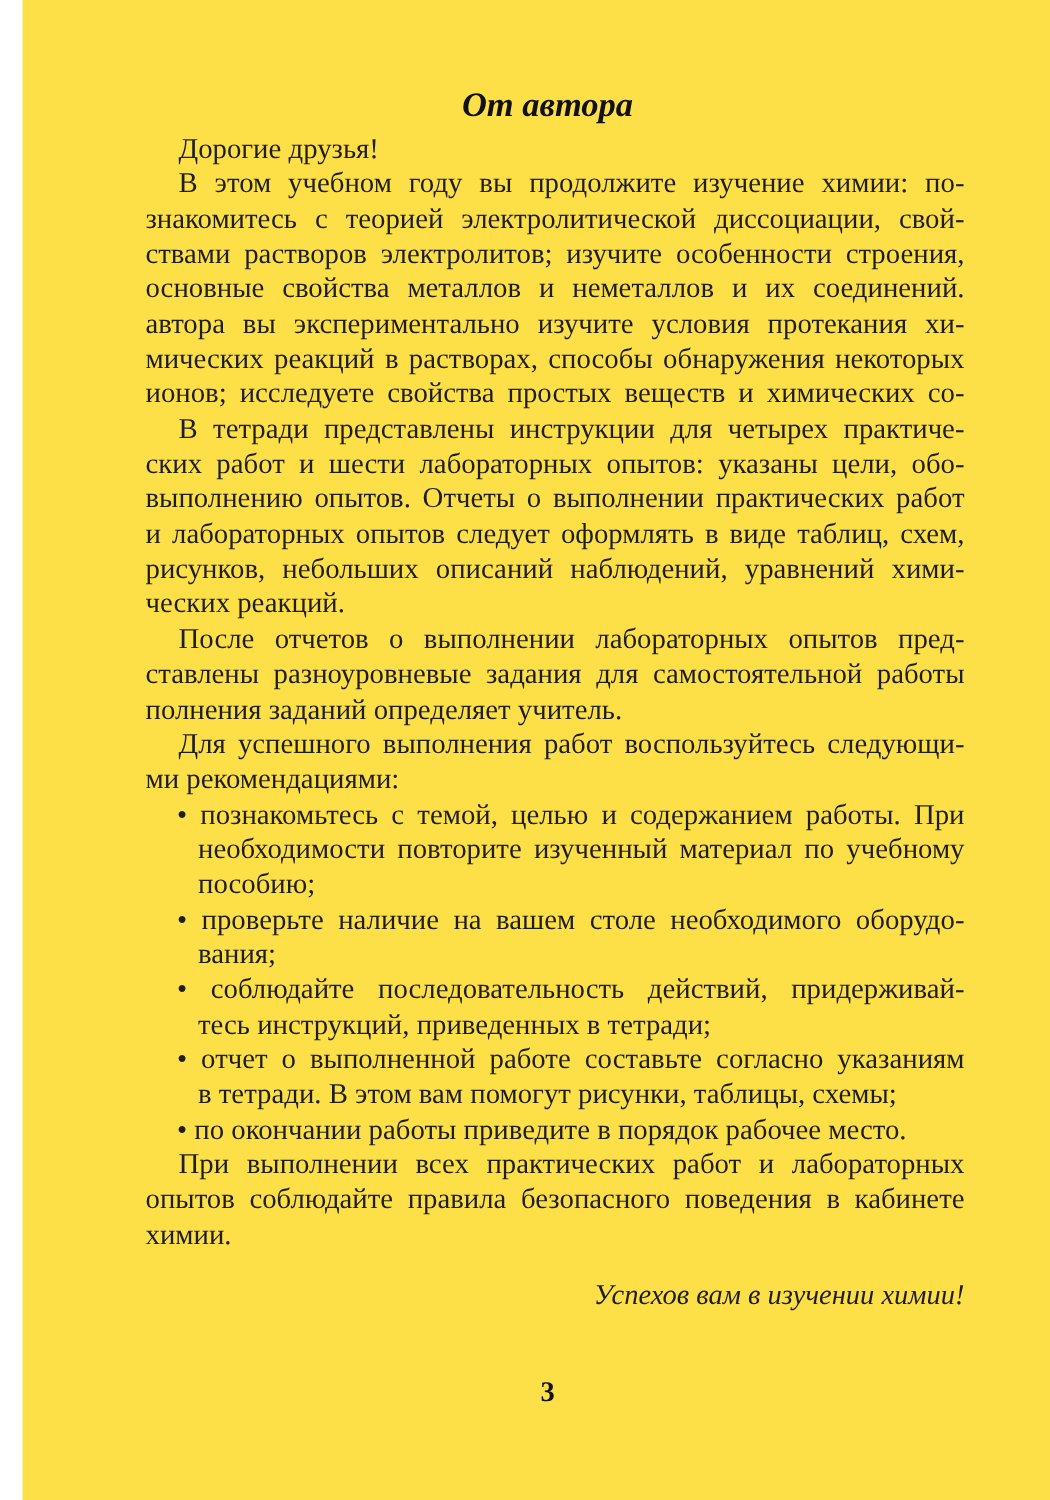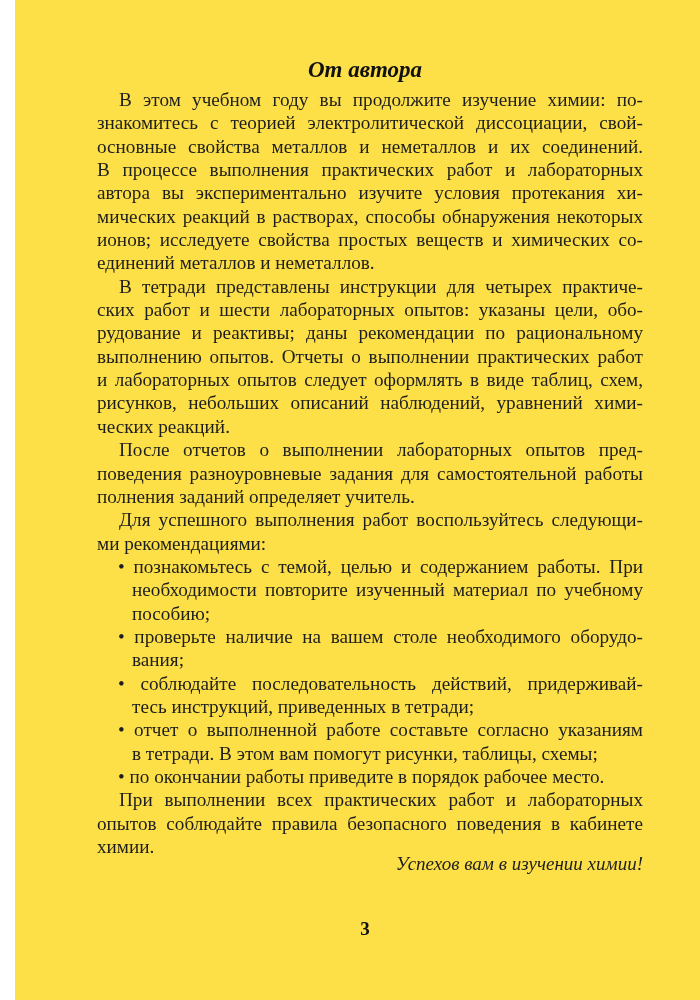--- a/index.html
+++ b/index.html
@@ -31,37 +31,36 @@
       position: absolute; left: 0; width: 700px; top: 918px;
       text-align: center; font-size: 19px; font-weight: bold; color: #111;
     }
   </style>
 </head>
 <body>
 
 <div class="page">
   <div class="title">От автора</div>
   <div class="body" id="body">
+      <span class="line indent">Дорогие друзья!</span>
       <span class="line indent just">В этом учебном году вы продолжите изучение химии: по-</span>
       <span class="line just">знакомитесь с теорией электролитической диссоциации, свой-</span>
+      <span class="line just">ствами растворов электролитов; изучите особенности строения,</span>
       <span class="line just">основные свойства металлов и неметаллов и их соединений.</span>
-      <span class="line just">В процессе выполнения практических работ и лабораторных</span>
       <span class="line just">автора вы экспериментально изучите условия протекания хи-</span>
       <span class="line just">мических реакций в растворах, способы обнаружения некоторых</span>
       <span class="line just">ионов; исследуете свойства простых веществ и химических со-</span>
-      <span class="line ">единений металлов и неметаллов.</span>
       <span class="line indent just">В тетради представлены инструкции для четырех практиче-</span>
       <span class="line just">ских работ и шести лабораторных опытов: указаны цели, обо-</span>
-      <span class="line just">рудование и реактивы; даны рекомендации по рациональному</span>
       <span class="line just">выполнению опытов. Отчеты о выполнении практических работ</span>
       <span class="line just">и лабораторных опытов следует оформлять в виде таблиц, схем,</span>
       <span class="line just">рисунков, небольших описаний наблюдений, уравнений хими-</span>
       <span class="line ">ческих реакций.</span>
       <span class="line indent just">После отчетов о выполнении лабораторных опытов пред-</span>
-      <span class="line just">поведения разноуровневые задания для самостоятельной работы</span>
+      <span class="line just">ставлены разноуровневые задания для самостоятельной работы</span>
       <span class="line ">полнения заданий определяет учитель.</span>
       <span class="line indent just">Для успешного выполнения работ воспользуйтесь следующи-</span>
       <span class="line ">ми рекомендациями:</span>
       <span class="line bullet-line just">• познакомьтесь с темой, целью и содержанием работы. При</span>
       <span class="line bullet-cont just">необходимости повторите изученный материал по учебному</span>
       <span class="line bullet-cont">пособию;</span>
       <span class="line bullet-line just">• проверьте наличие на вашем столе необходимого оборудо-</span>
       <span class="line bullet-cont">вания;</span>
       <span class="line bullet-line just">• соблюдайте последовательность действий, придерживай-</span>
       <span class="line bullet-cont">тесь инструкций, приведенных в тетради;</span>

